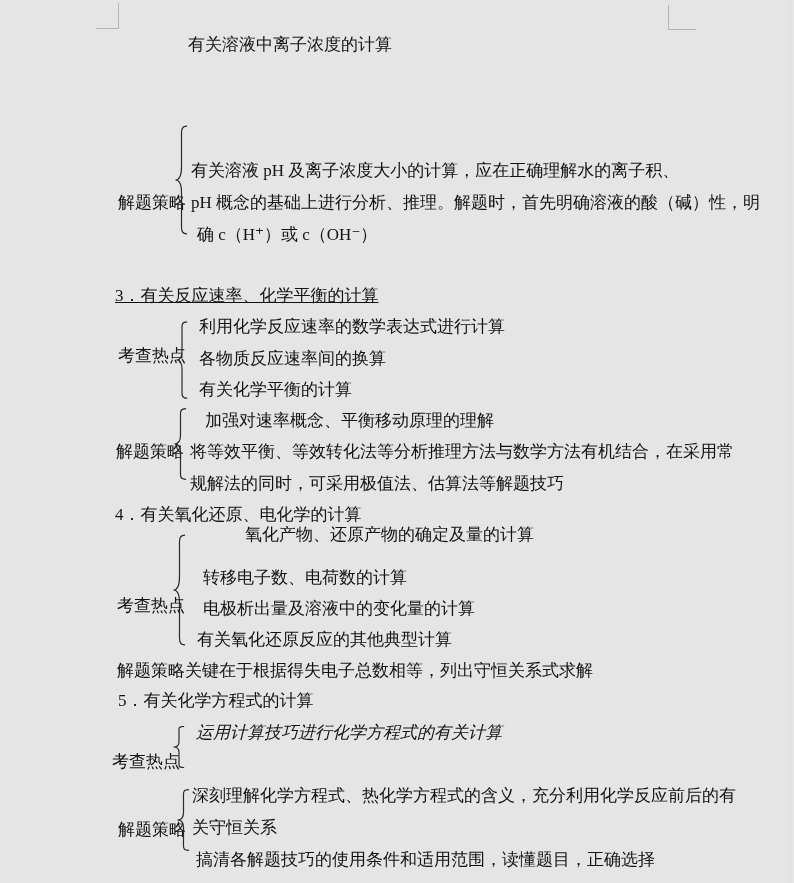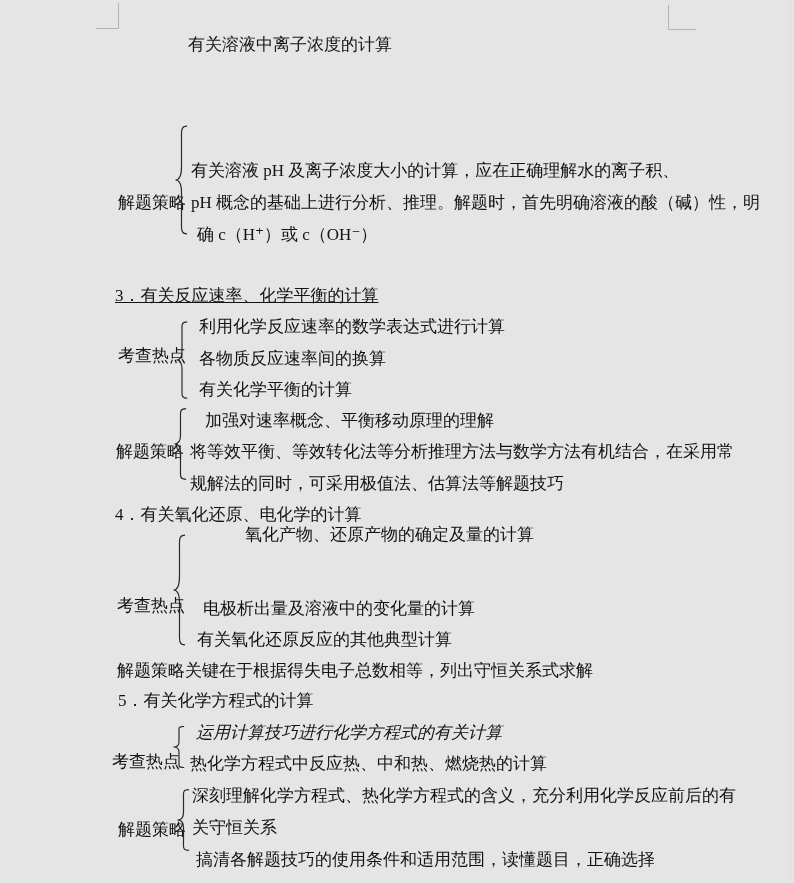--- a/index.html
+++ b/index.html
@@ -95,36 +95,36 @@
 
   <div class="t" style="left:115px; top:506px;">4．有关氧化还原、电化学的计算</div>
 
   <div class="t" style="left:117px; top:597px;">考查热点</div>
   <div class="brace" style="left:173px; top:534px; width:13px; height:112px;">
     <svg viewBox="0 0 14 100" preserveAspectRatio="none">
         <path d="M 13 1 C 6 1 7 6 7 12 L 7 38 C 7 46 5 50 0.5 50 C 5 50 7 54 7 62 L 7 88 C 7 94 6 99 13 99" fill="none" stroke="#2a2a2a" stroke-width="1.2" vector-effect="non-scaling-stroke"></path>
       </svg>
   </div>
   <div class="t" style="left:203px; top:526px;margin-left:42px;">氧化产物、还原产物的确定及量的计算</div>
+  <div class="t" style="left:203px; top:569px;">转移电子数、电荷数的计算</div>
   <div class="t" style="left:203px; top:600px;">电极析出量及溶液中的变化量的计算</div>
   <div class="t" style="left:197px; top:631px;">有关氧化还原反应的其他典型计算</div>
 
   <div class="t" style="left:117px; top:662px;">解题策略</div>
   <div class="t" style="left:185px; top:662px;">关键在于根据得失电子总数相等，列出守恒关系式求解</div>
 
   <div class="t" style="left:118px; top:692px;">5．有关化学方程式的计算</div>
 
   <div class="t" style="left:112px; top:753px;">考查热点</div>
   <div class="brace" style="left:173px; top:726px; width:12px; height:42px;">
     <svg viewBox="0 0 14 100" preserveAspectRatio="none">
         <path d="M 13 1 C 6 1 7 6 7 12 L 7 38 C 7 46 5 50 0.5 50 C 5 50 7 54 7 62 L 7 88 C 7 94 6 99 13 99" fill="none" stroke="#2a2a2a" stroke-width="1.2" vector-effect="non-scaling-stroke"></path>
       </svg>
   </div>
   <div class="t" style="left:196px; top:724px;font-style:italic;">运用计算技巧进行化学方程式的有关计算</div>
-  <div class="t" style="left:190px; top:755px;">热化学方程式中反应热、中和热、燃烧热的计算</div>
 
   <div class="t" style="left:118px; top:821px;">解题策略</div>
   <div class="brace" style="left:177px; top:789px; width:13px; height:62px;">
     <svg viewBox="0 0 14 100" preserveAspectRatio="none">
         <path d="M 13 1 C 6 1 7 6 7 12 L 7 38 C 7 46 5 50 0.5 50 C 5 50 7 54 7 62 L 7 88 C 7 94 6 99 13 99" fill="none" stroke="#2a2a2a" stroke-width="1.2" vector-effect="non-scaling-stroke"></path>
       </svg>
   </div>
   <div class="t" style="left:192px; top:787px;">深刻理解化学方程式、热化学方程式的含义，充分利用化学反应前后的有</div>
   <div class="t" style="left:192px; top:819px;">关守恒关系</div>
   <div class="t" style="left:196px; top:851px;">搞清各解题技巧的使用条件和适用范围，读懂题目，正确选择</div>

